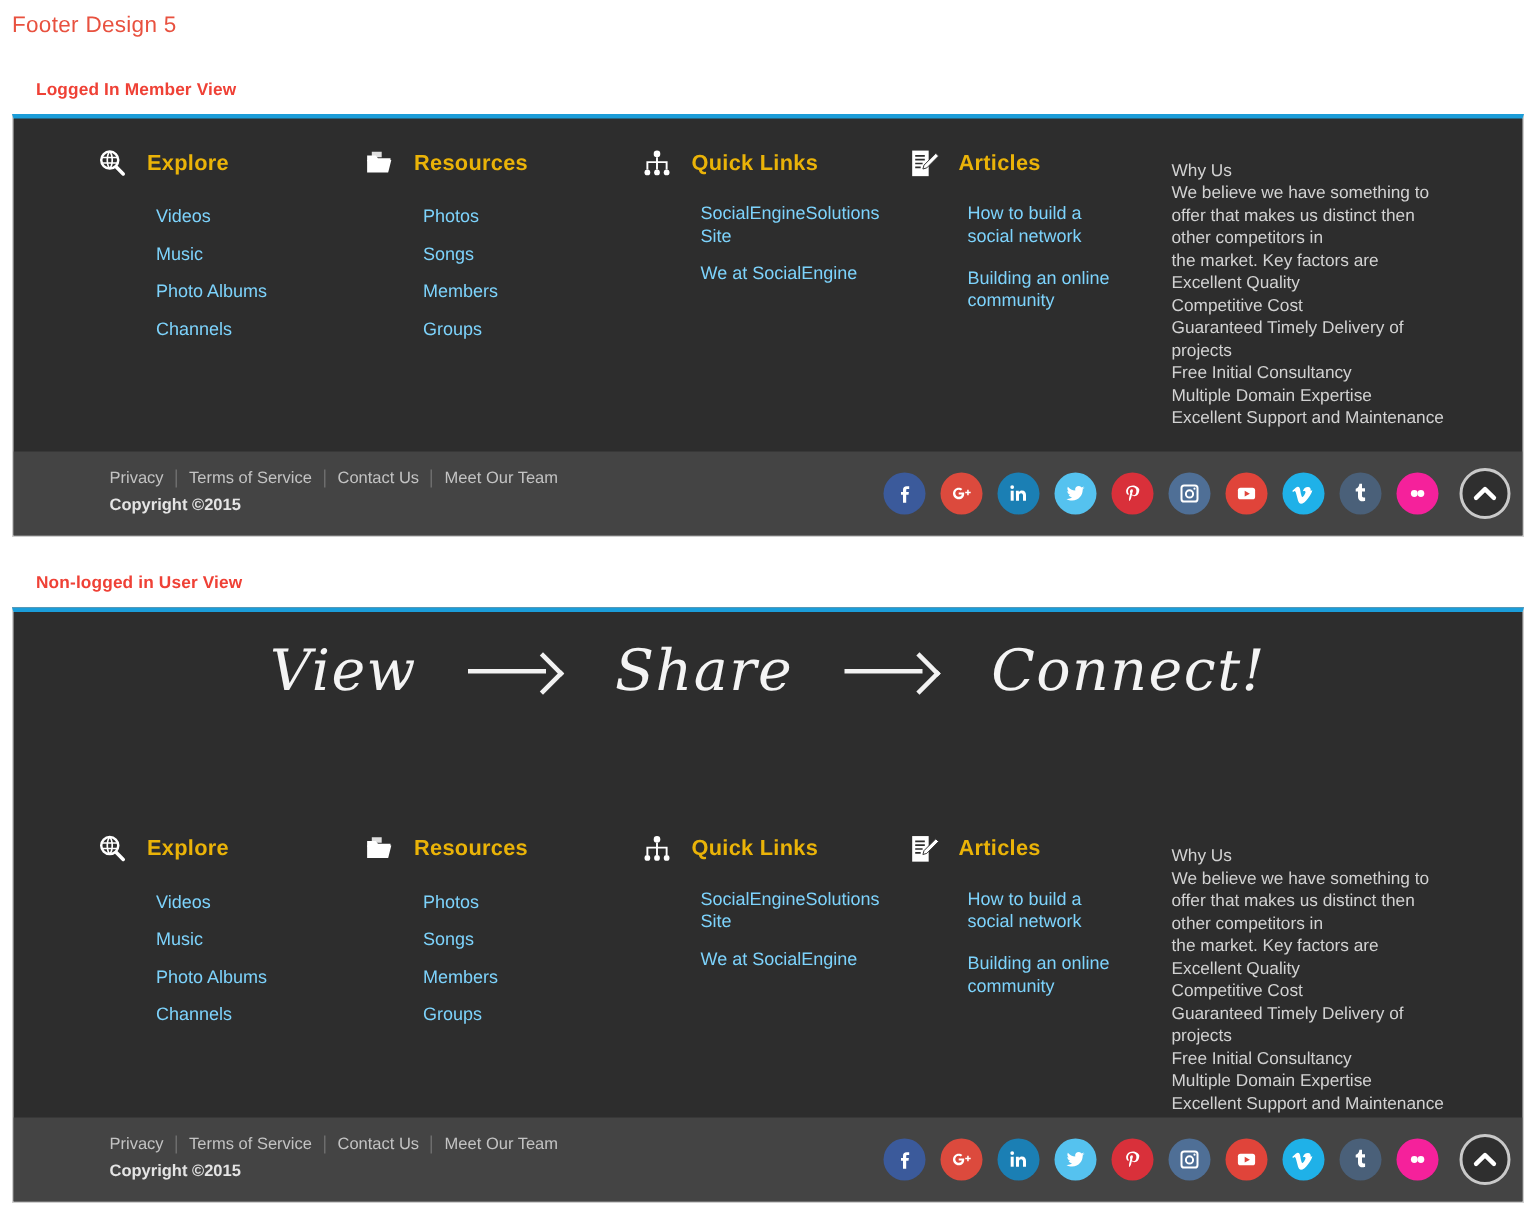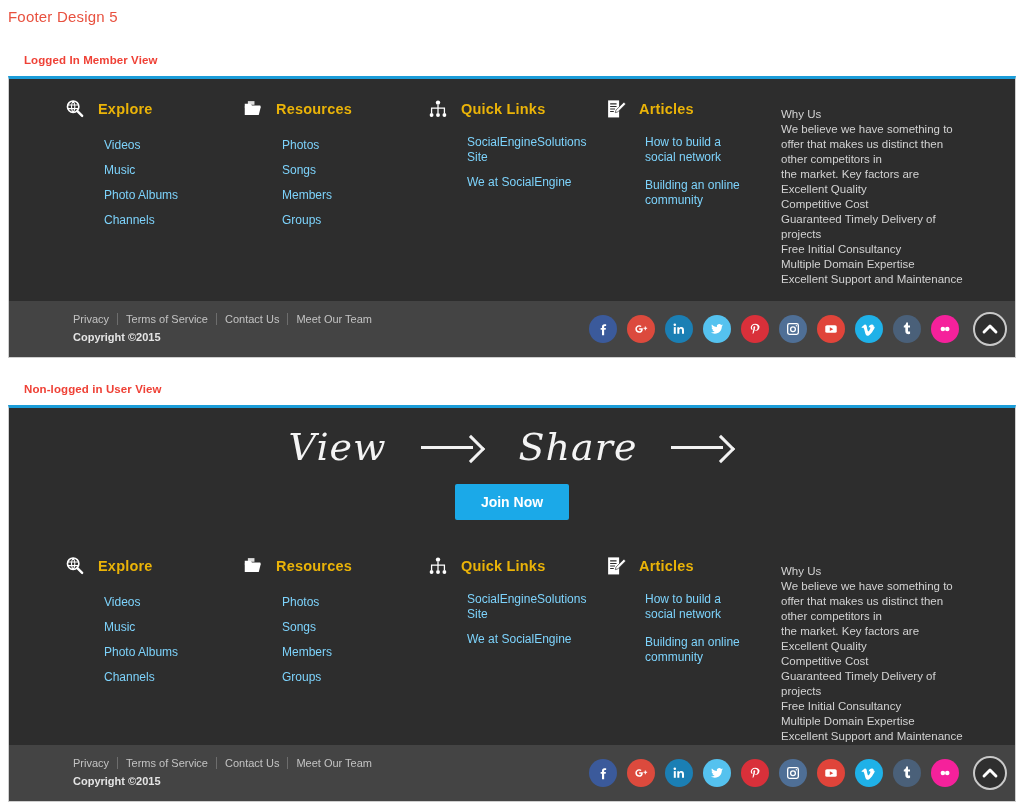--- a/index.html
+++ b/index.html
@@ -312,23 +312,21 @@
       </div>
   </div>
 
   <div class="footer-panel panel-b">
     <div class="hero">
       <div class="hero-line">
         <span class="script">View</span>
         <span class="arrow"></span>
         <span class="script">Share</span>
         <span class="arrow"></span>
-      </div>
-      <div class="join-wrap">
-        <button class="join-btn">Join Now</button>
+        <span class="script">Connect!</span>
       </div>
     </div>
     <div class="cols" id="colsB">
         <div class="col c1">
           <div class="col-head">
             <span>
               <svg viewBox="0 0 24 24" class="ic" width="22" height="22">
                 <circle cx="10" cy="9.5" r="6.2" fill="none" stroke="#ffffff" stroke-width="1.8"></circle>
                 <path d="M4.1 7.6h11.8M4.1 11.6h11.8M10 3.3c2.4 2.6 2.4 9.8 0 12.4M10 3.3c-2.4 2.6-2.4 9.8 0 12.4" fill="none" stroke="#ffffff" stroke-width="1.2"></path>
                 <path d="M14.6 14.4l5.2 5.2" stroke="#ffffff" stroke-width="2.6" stroke-linecap="round"></path>

